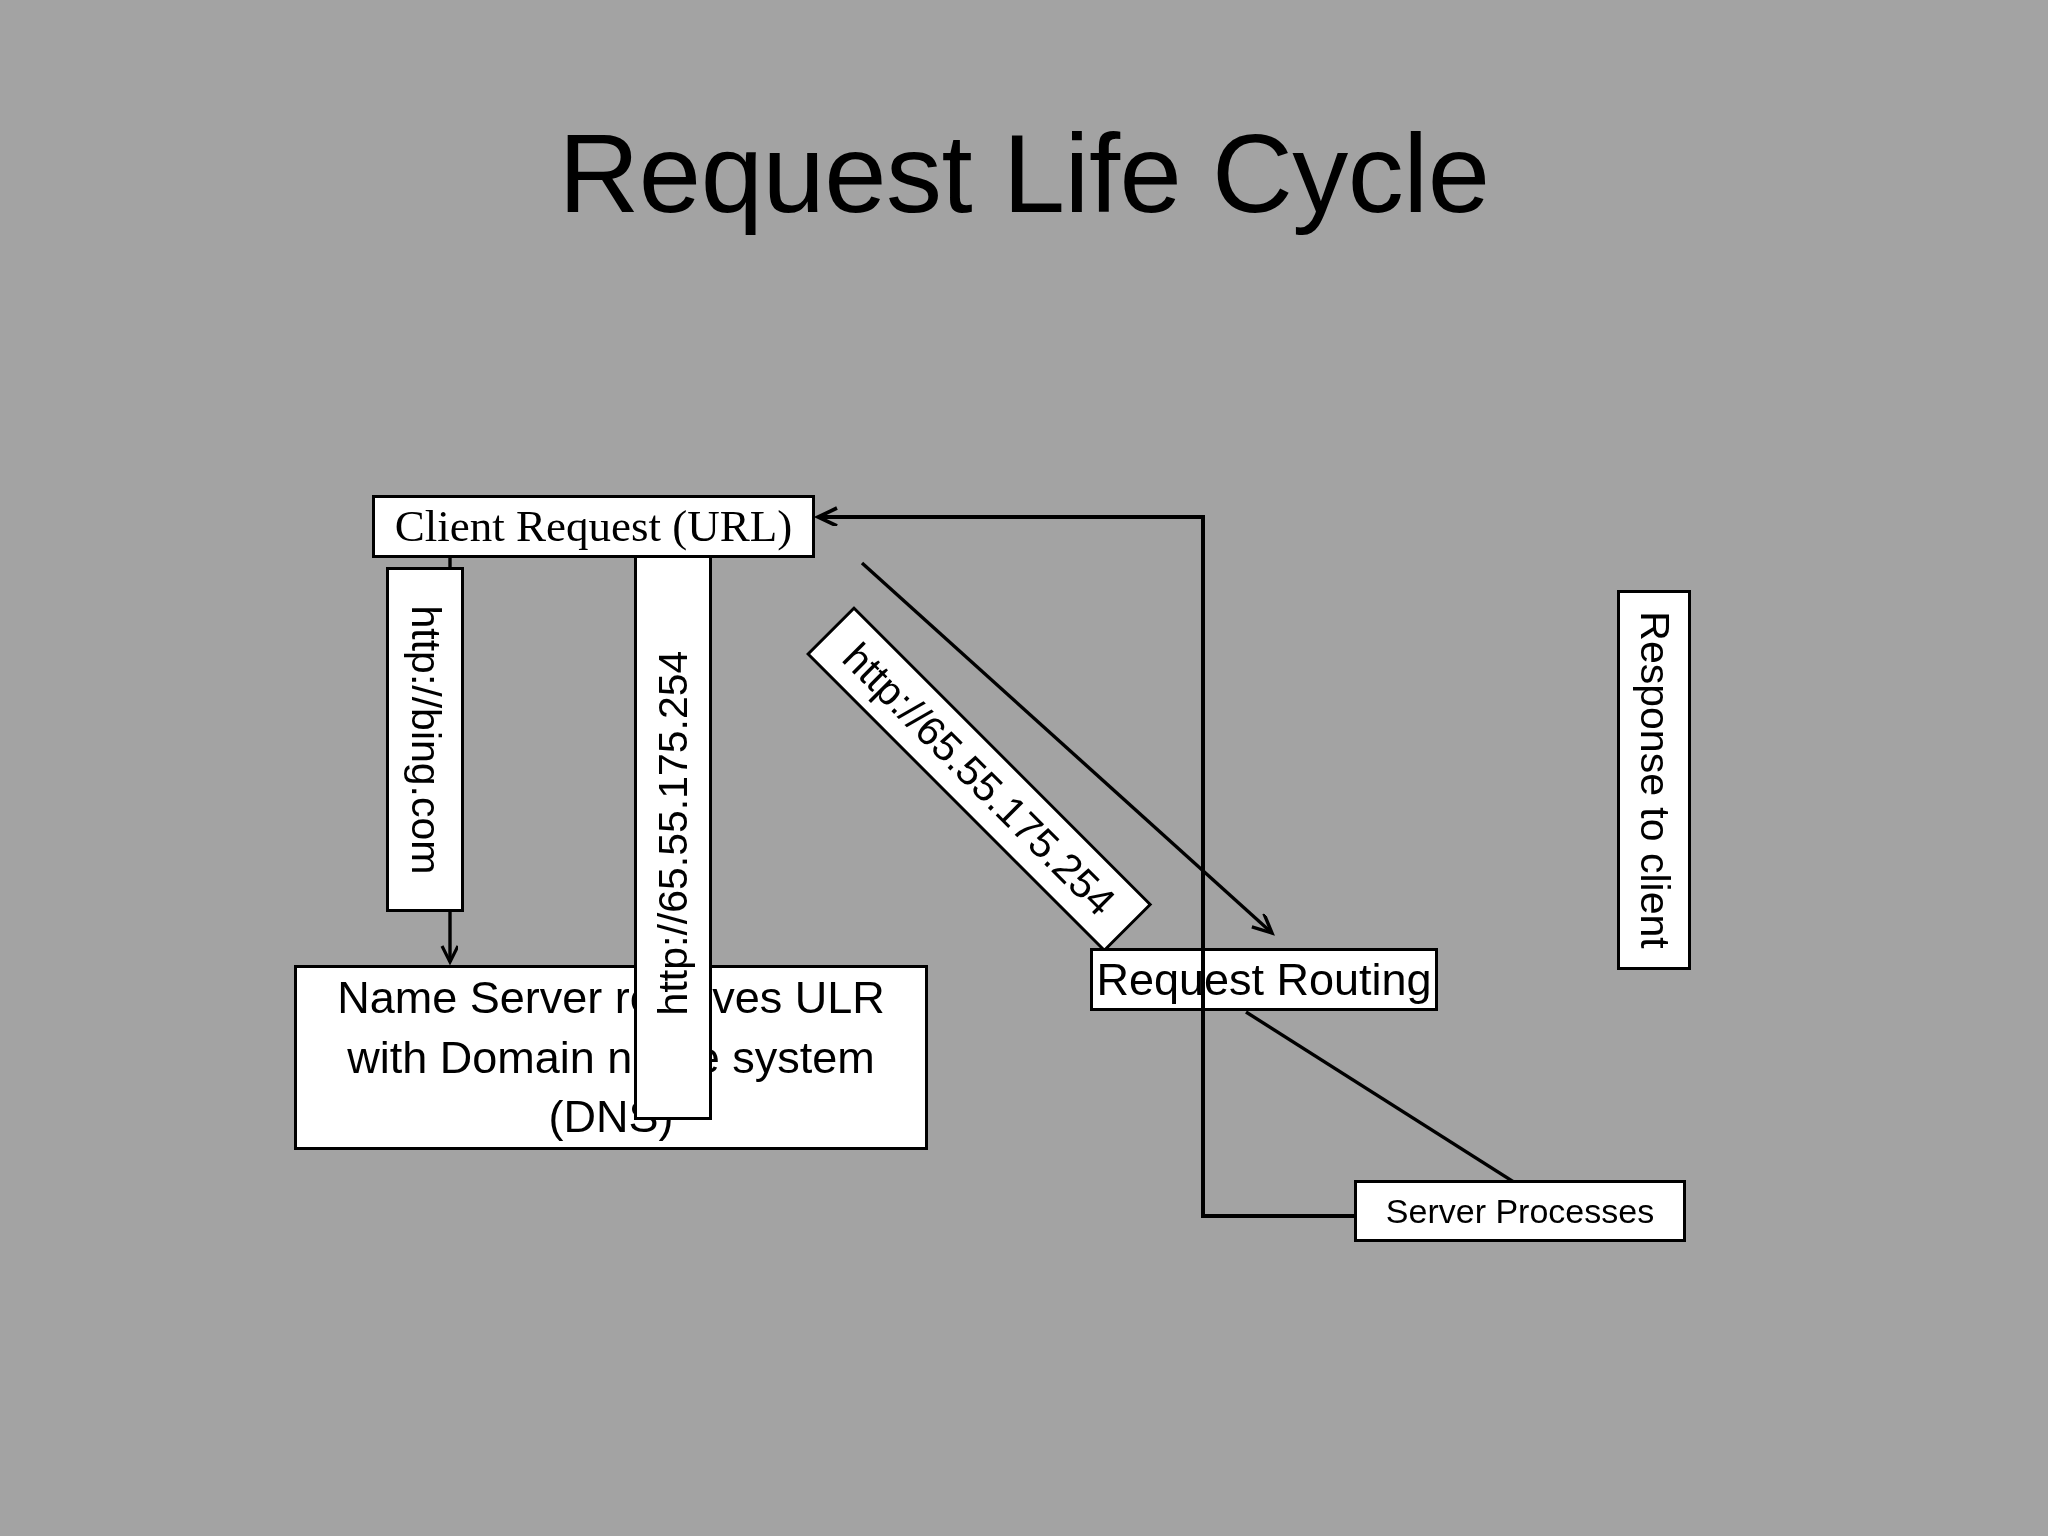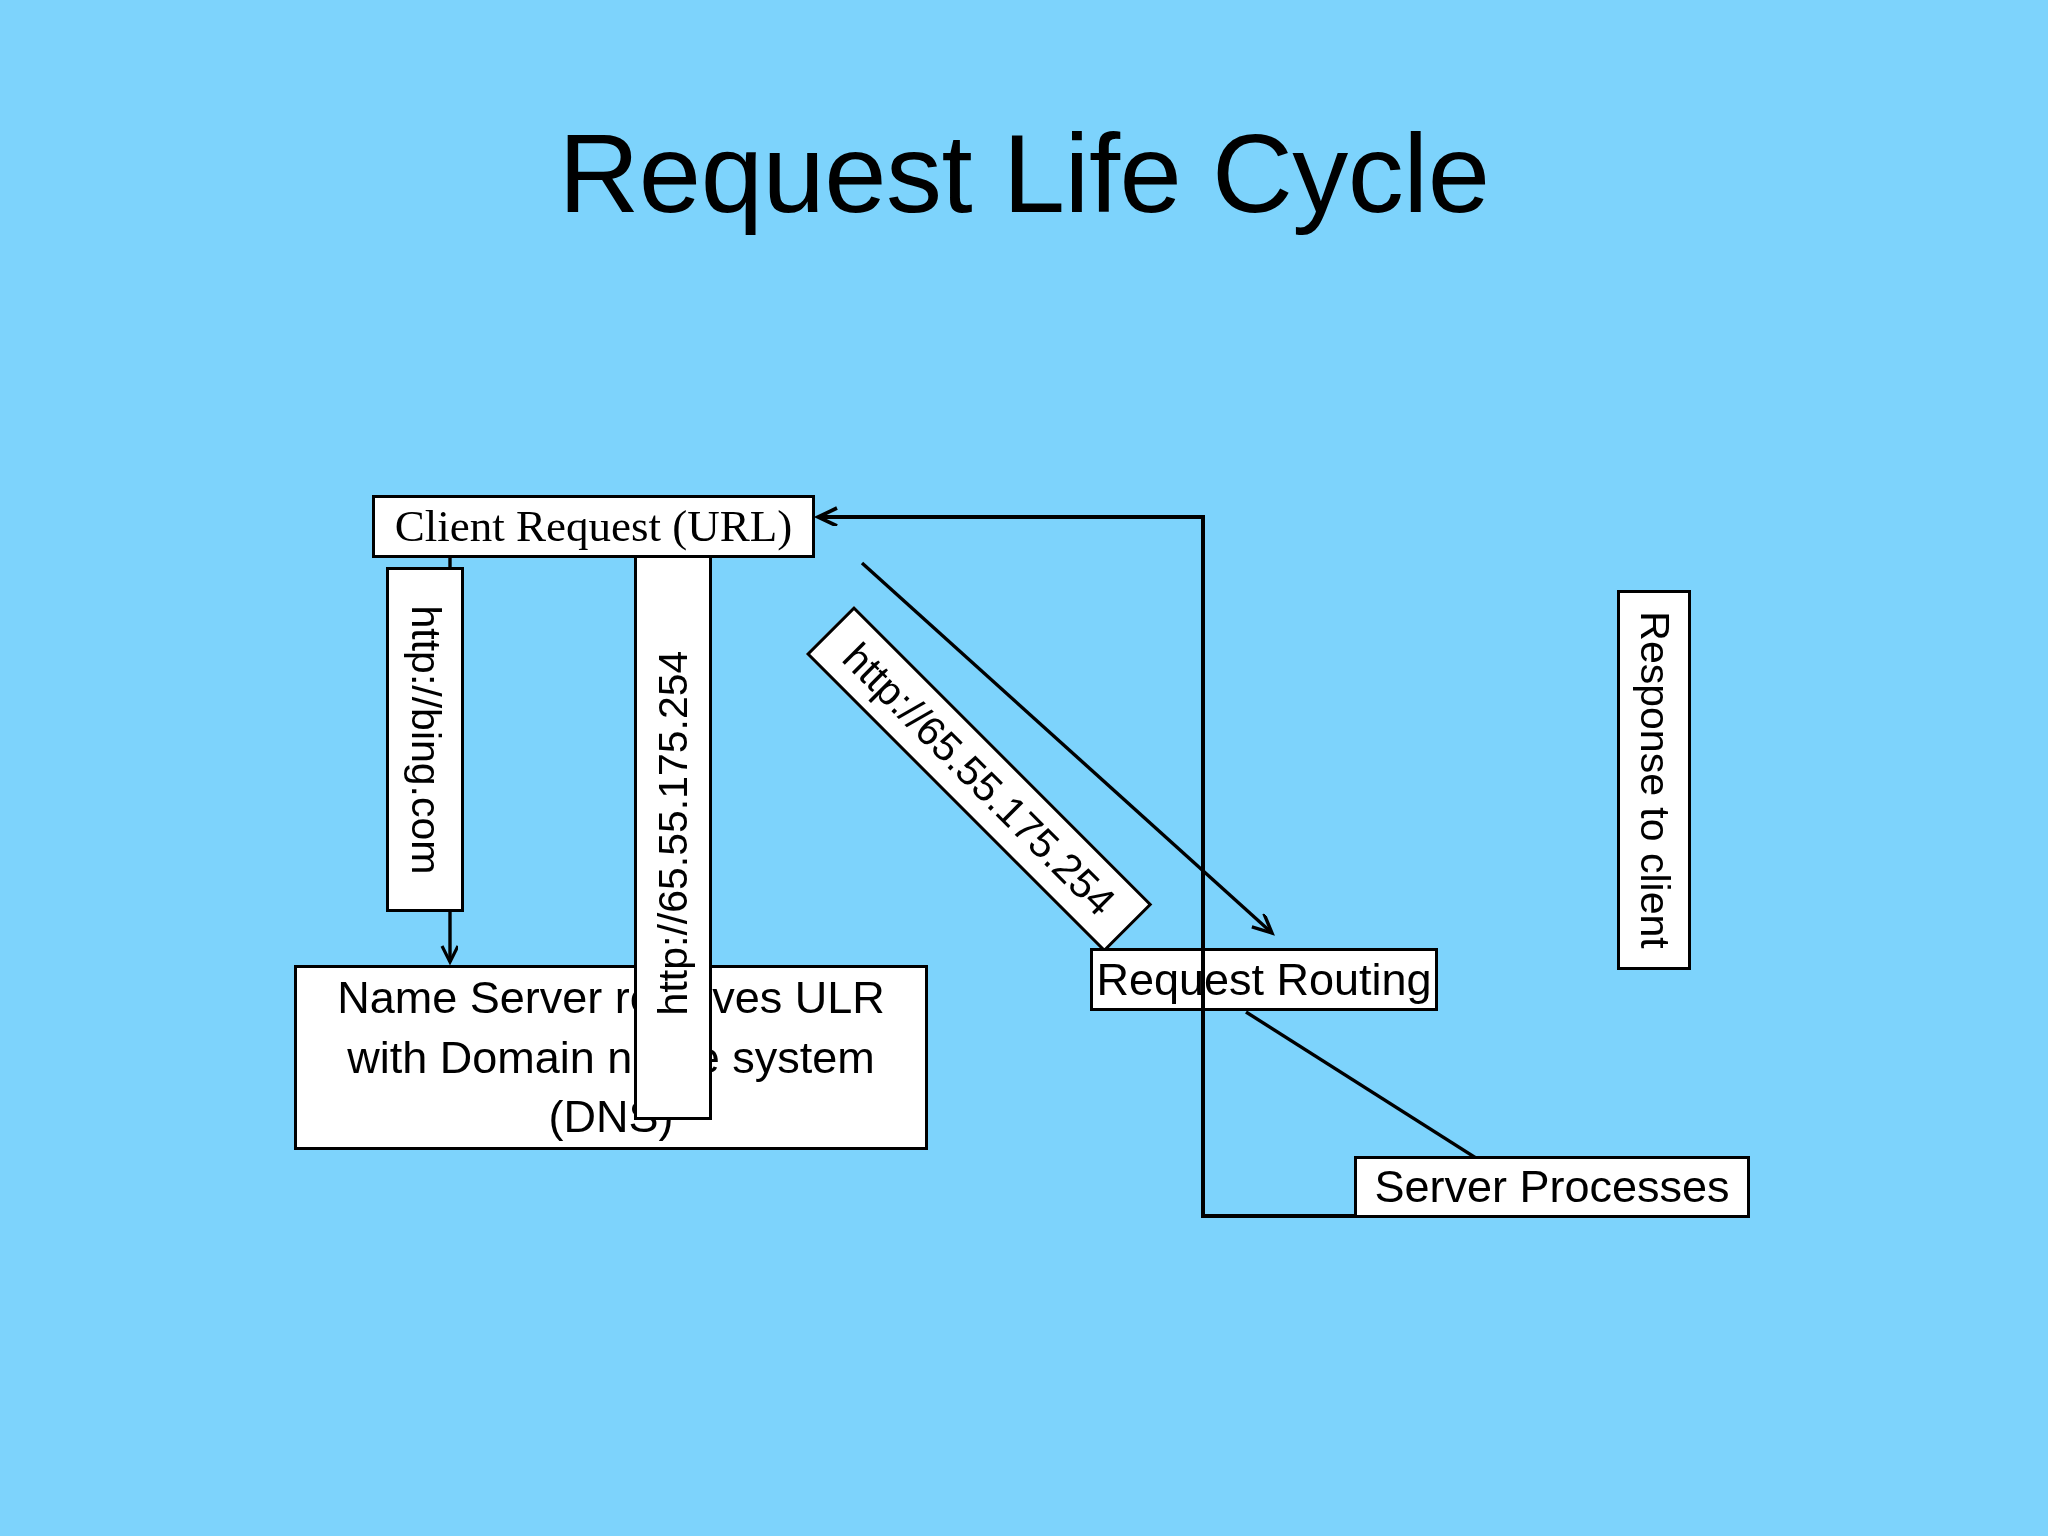--- a/index.html
+++ b/index.html
@@ -8,21 +8,21 @@
     background: #ffffff;
   }
   body {
     font-family: "Liberation Sans", "DejaVu Sans", sans-serif;
     color: #000000;
   }
   #slide {
     position: relative;
     width: 2048px;
     height: 1536px;
-    background: #7dd3fc;
+    background: #a3a3a3;
     overflow: hidden;
   }
 
   
   #slide-title {
     position: absolute;
     left: 0;
     top: 118px;
     width: 2048px;
     text-align: center;
@@ -71,24 +71,24 @@
     left: 1090px;
     top: 948px;
     width: 348px;
     height: 63px;
     font-size: 45px;
     z-index: 7;
   }
 
   #node-server-processes {
     left: 1354px;
-    top: 1156px;
-    width: 396px;
+    top: 1180px;
+    width: 332px;
     height: 62px;
-    font-size: 45px;
+    font-size: 34px;
     z-index: 7;
   }
 
   
   .vlabel {
     position: absolute;
     box-sizing: border-box;
     border: 3px solid #000000;
     background: #ffffff;
     z-index: 5;

